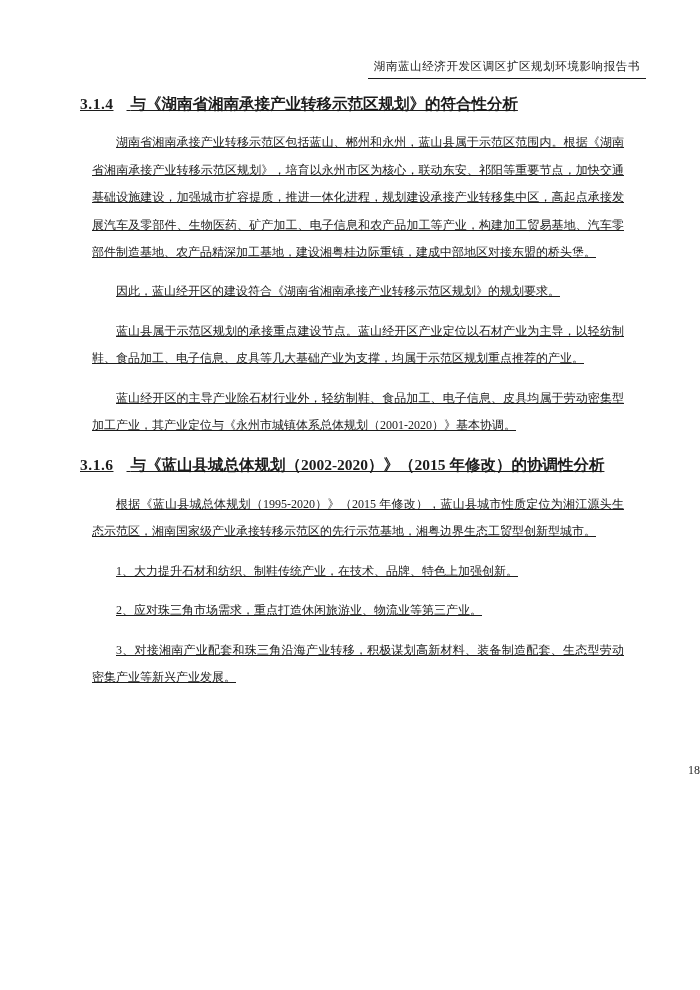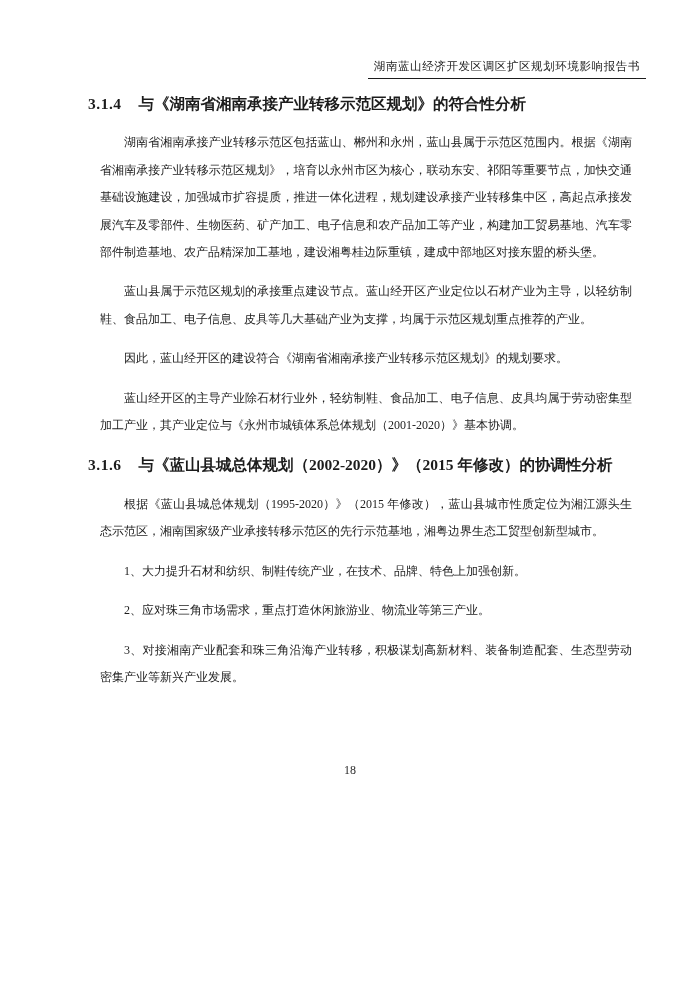--- a/index.html
+++ b/index.html
@@ -28,22 +28,23 @@
     font-size: 11.5px;
     letter-spacing: 0.6px;
     padding: 0 6px 4px 6px;
     border-bottom: 1.6px solid #1c1c1c;
     white-space: nowrap;
   }
   
   .doc-body {
     position: absolute;
     top: 90px;
-    left: 88px;
+    left: 80px;
     width: 556px;
+    text-decoration: underline;
   }
   .sec-heading {
     margin: 0;
     font-size: 15.5px;
     font-weight: bold;
     line-height: 27.4px;
     white-space: nowrap;
   }
   .sec-heading .sec-num {
     margin-right: 13px;
@@ -56,43 +57,43 @@
     text-align: justify;
     text-justify: inter-ideograph;
     text-indent: 2em;
   }
   
   .doc-footer {
     position: absolute;
     left: 0;
     bottom: 42px;
     width: 100%;
-    text-align: center;
+    text-align: right;
     font-size: 12px;
     color: #2a2a2a;
   }
 </style>
 </head>
 <body>
 
 <div class="page">
 
   <div class="doc-header">
     <span class="header-text">湖南蓝山经济开发区调区扩区规划环境影响报告书</span>
   </div>
 
   <div class="doc-body">
 
     <h2 class="sec-heading">
       <span class="sec-num">3.1.4</span>
       <span class="sec-title">与《湖南省湘南承接产业转移示范区规划》的符合性分析</span>
     </h2>
     <p class="para">湖南省湘南承接产业转移示范区包括蓝山、郴州和永州，蓝山县属于示范区范围内。根据《湖南省湘南承接产业转移示范区规划》，培育以永州市区为核心，联动东安、祁阳等重要节点，加快交通基础设施建设，加强城市扩容提质，推进一体化进程，规划建设承接产业转移集中区，高起点承接发展汽车及零部件、生物医药、矿产加工、电子信息和农产品加工等产业，构建加工贸易基地、汽车零部件制造基地、农产品精深加工基地，建设湘粤桂边际重镇，建成中部地区对接东盟的桥头堡。</p>
+    <p class="para">因此，蓝山经开区的建设符合《湖南省湘南承接产业转移示范区规划》的规划要求。</p>
     <p class="para">蓝山县属于示范区规划的承接重点建设节点。蓝山经开区产业定位以石材产业为主导，以轻纺制鞋、食品加工、电子信息、皮具等几大基础产业为支撑，均属于示范区规划重点推荐的产业。</p>
-    <p class="para">因此，蓝山经开区的建设符合《湖南省湘南承接产业转移示范区规划》的规划要求。</p>
 
     <p class="para">蓝山经开区的主导产业除石材行业外，轻纺制鞋、食品加工、电子信息、皮具均属于劳动密集型加工产业，其产业定位与《永州市城镇体系总体规划（2001-2020）》基本协调。</p>
 
     <h2 class="sec-heading">
       <span class="sec-num">3.1.6</span>
       <span class="sec-title">与《蓝山县城总体规划（2002-2020）》（2015 年修改）的协调性分析</span>
     </h2>
     <p class="para">根据《蓝山县城总体规划（1995-2020）》（2015 年修改），蓝山县城市性质定位为湘江源头生态示范区，湘南国家级产业承接转移示范区的先行示范基地，湘粤边界生态工贸型创新型城市。</p>
     <p class="para">1、大力提升石材和纺织、制鞋传统产业，在技术、品牌、特色上加强创新。</p>
     <p class="para">2、应对珠三角市场需求，重点打造休闲旅游业、物流业等第三产业。</p>

